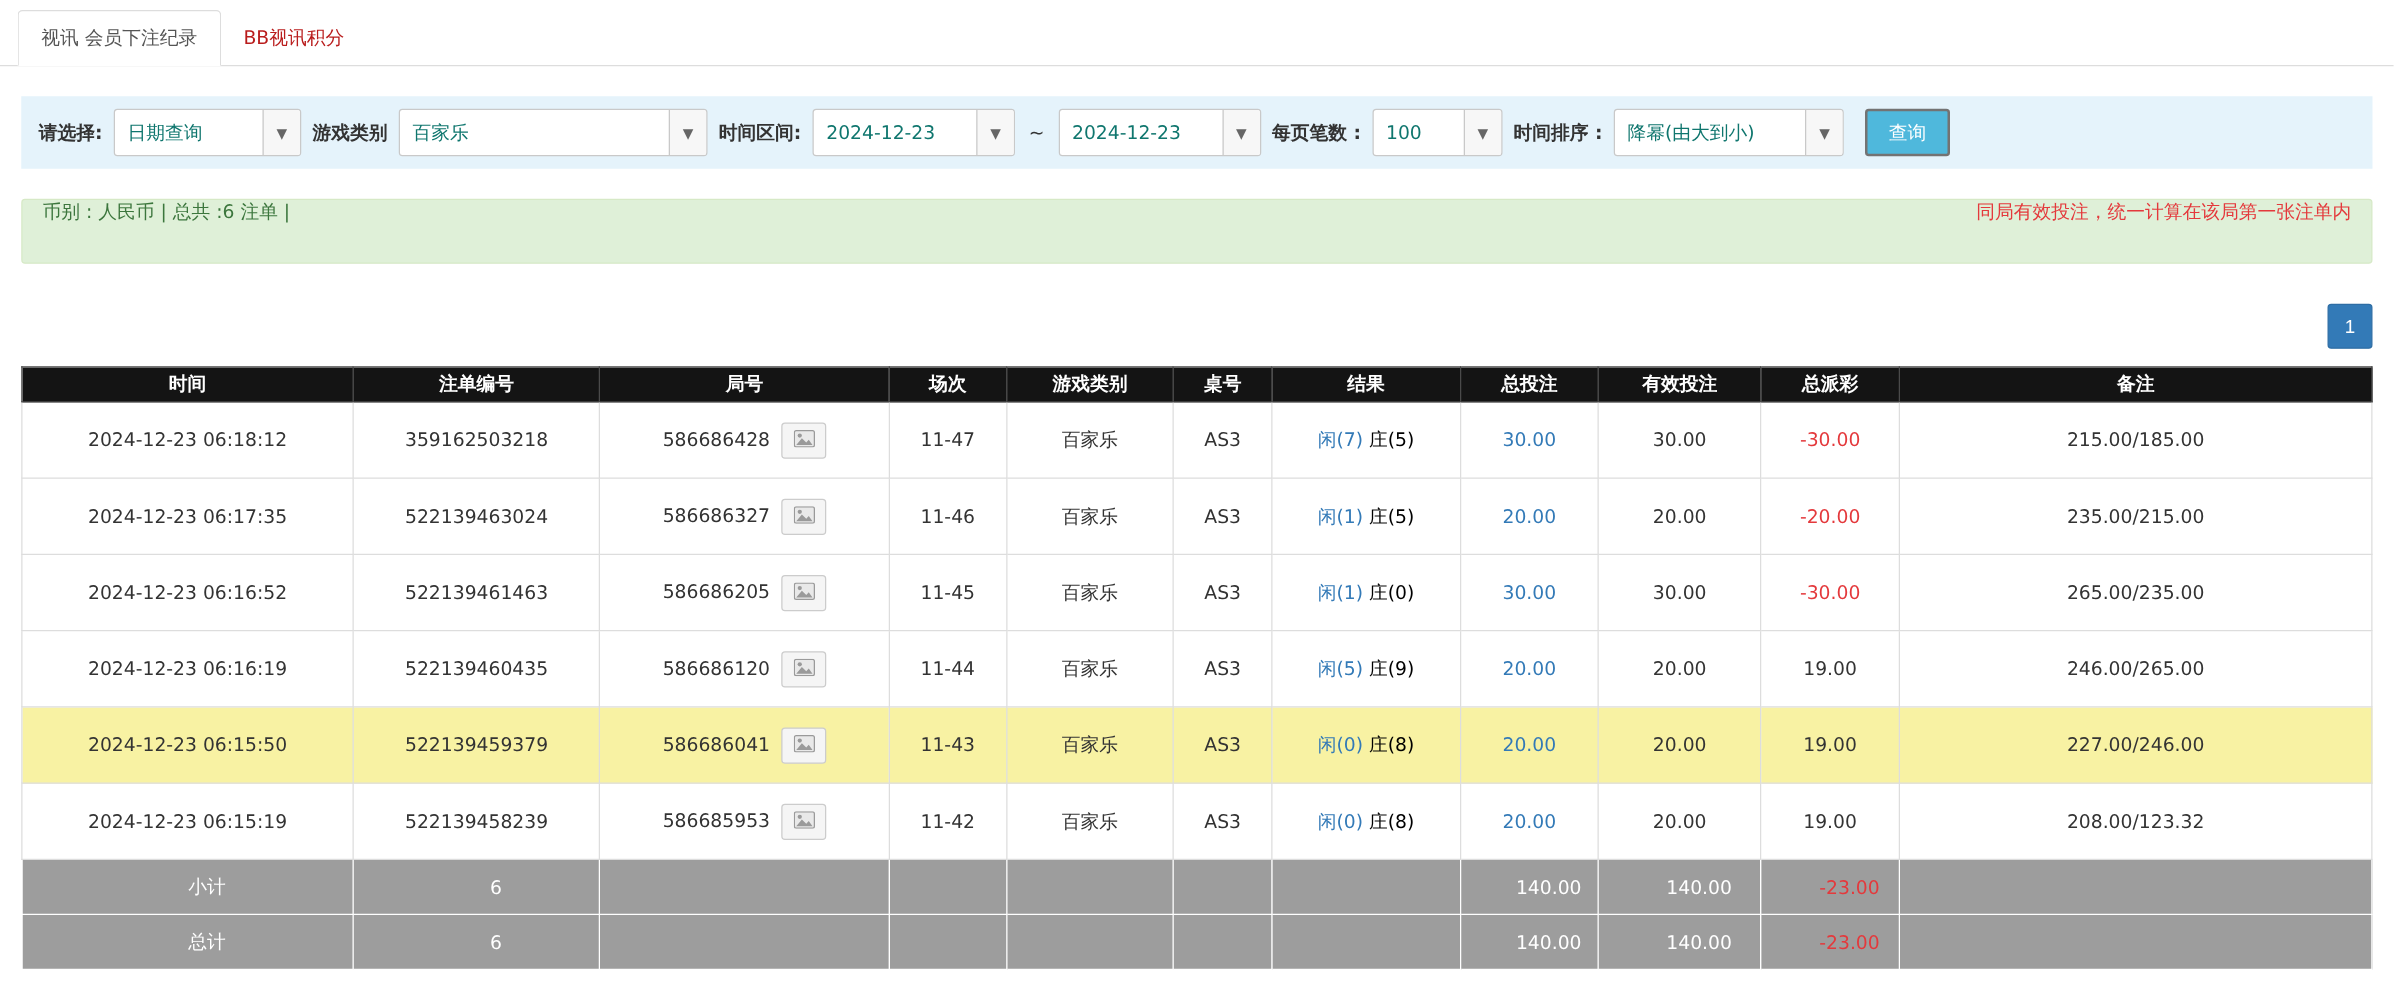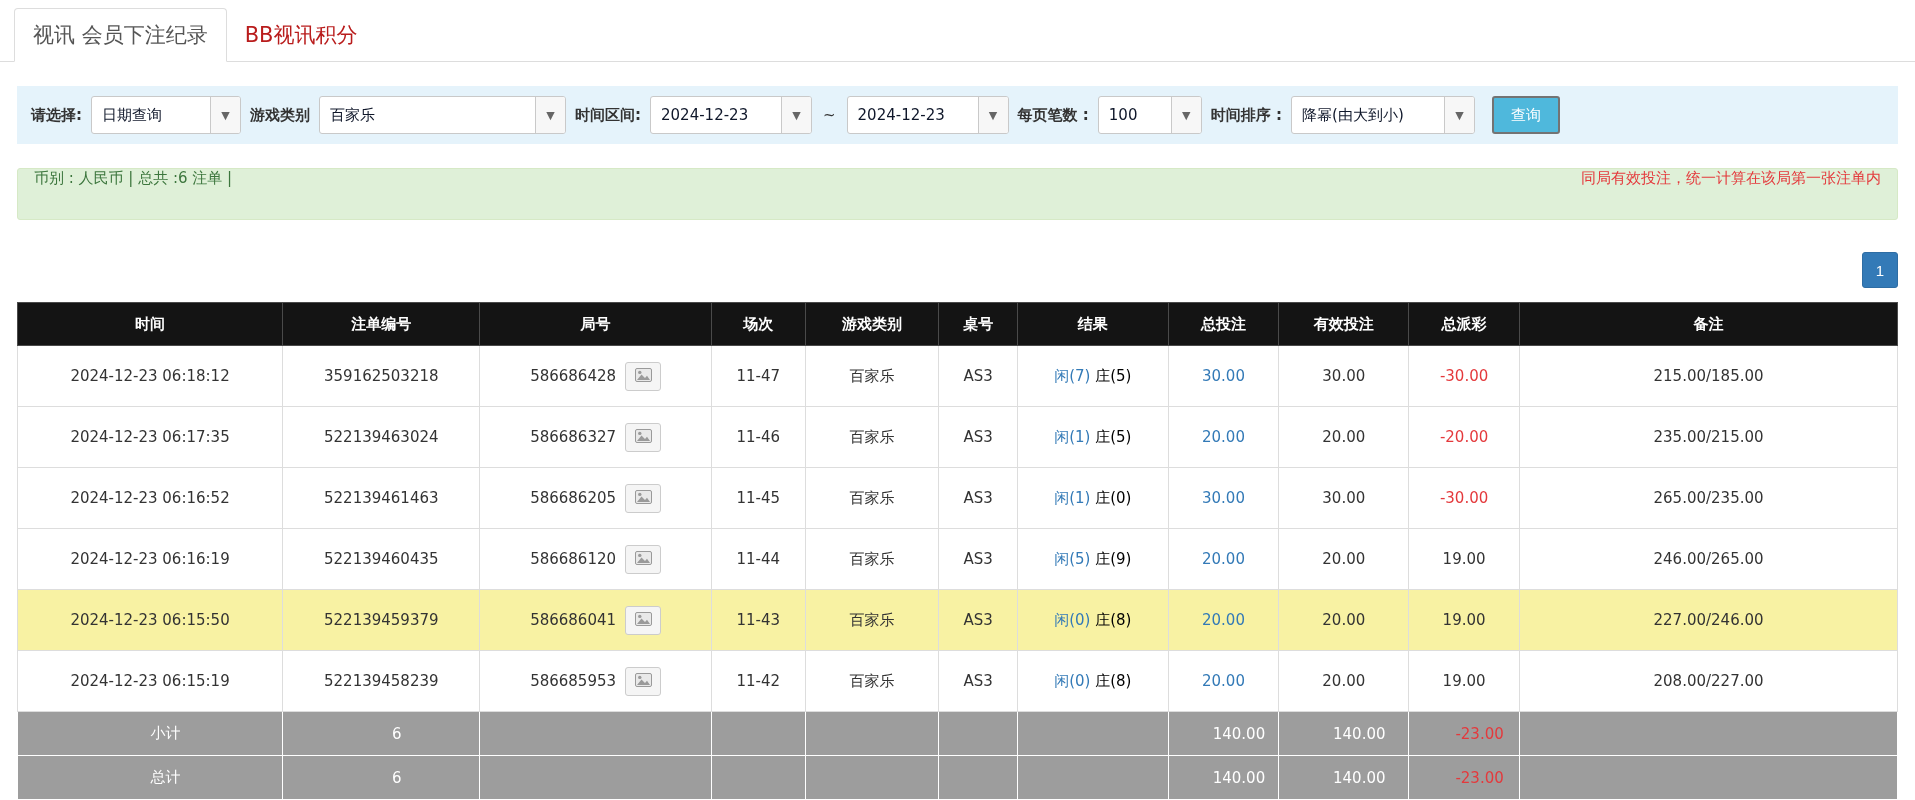--- a/index.html
+++ b/index.html
@@ -6,34 +6,34 @@
   html, body { margin: 0; padding: 0; background: #fff; }
   body {
     width: 1915px; height: 800px;
     font-family: "DejaVu Sans", "Liberation Sans", sans-serif;
     font-size: 15px; color: #333;
     overflow: hidden;
   }
 
   
   .tabbar { display: flex; align-items: flex-end; border-bottom: 1px solid #ddd; padding: 8px 14px 0; }
-  .tab { padding: 12px 18px; cursor: pointer; font-size: 21px; white-space: nowrap; }
+  .tab { padding: 12px 18px; cursor: pointer; font-size: 15px; white-space: nowrap; }
   .tab.active { background: #fff; border: 1px solid #ddd; border-bottom: 1px solid #fff; margin-bottom: -1px; border-radius: 4px 4px 0 0; color: #555; }
   .tab.inactive { color: #b91c1c; }
 
   .content { padding: 0 17px; }
 
   
   .filterbar {
     margin-top: 24px; background: #e5f3fb; padding: 9px 14px;
     display: flex; align-items: center; gap: 9px; height: 58px;
   }
   .flabel { font-weight: bold; color: #333; white-space: nowrap; }
   .combo { display: inline-flex; align-items: stretch; height: 38px; background: #fff; border: 1px solid #c9c9c9; border-radius: 3px; overflow: hidden; }
-  .combo .val { padding: 0 10px; line-height: 36px; color: #0f172a; white-space: nowrap; overflow: hidden; }
+  .combo .val { padding: 0 10px; line-height: 36px; color: #0f766e; white-space: nowrap; overflow: hidden; }
   .combo .caret-btn { width: 30px; border-left: 1px solid #c9c9c9; background: #f7f7f7; display: flex; align-items: center; justify-content: center; color: #666; font-size: 11px; cursor: pointer; }
   .w-select .val { width: 118px; }
   .w-game   .val { width: 215px; }
   .w-date   .val { width: 130px; }
   .w-size   .val { width: 72px; }
   .w-sort   .val { width: 152px; }
   .tilde { color: #333; padding: 0 2px; }
   .query-btn { height: 38px; padding: 0 17px; background: #4fb8dc; border: 2px solid #737373; border-radius: 3px; color: #fff; font-size: 15px; cursor: pointer; margin-left: 8px; }
 
   
@@ -43,21 +43,21 @@
   }
   .summary-left { color: #3c763d; }
   .summary-right { color: #e4393c; }
 
   
   .pagination-row { margin-top: 32px; display: flex; justify-content: flex-end; }
   .page-btn { min-width: 36px; height: 36px; background: #337ab7; border: 1px solid #2e6da4; color: #fff; border-radius: 3px; font-size: 15px; cursor: pointer; }
 
   
   table { width: 100%; border-collapse: collapse; margin-top: 14px; table-layout: fixed; }
-  thead th { background: #141414; color: #fff; font-weight: bold; height: 43px; border: 1px solid #4a4a4a; font-size: 15px; padding: 0 4px; }
+  thead th { background: #141414; color: #fff; font-weight: bold; height: 28px; border: 1px solid #4a4a4a; font-size: 15px; padding: 0 4px; }
   tbody td { height: 61px; text-align: center; border: 1px solid #ddd; font-size: 15px; color: #333; background: #fff; padding: 0 4px; }
   tbody tr.highlight td { background: #f8f2a3; }
   tfoot td { background: #9d9d9d; color: #fff; height: 44px; text-align: center; border: 1px solid #fff; font-size: 15px; padding-left: 32px; }
   .player { color: #337ab7; }
   .banker { color: #000000; }
   .bet-link { color: #337ab7; cursor: pointer; }
   .neg { color: #e4393c; }
   .media-btn { display: inline-flex; align-items: center; justify-content: center; width: 36px; height: 29px; background: #f5f5f5; border: 1px solid #ccc; border-radius: 3px; margin-left: 9px; vertical-align: middle; cursor: pointer; }
 </style>
 </head>
@@ -287,21 +287,21 @@
     <td>11-42</td>
     <td>百家乐</td>
     <td>AS3</td>
     <td>
       <span class="player">闲(0)</span>
       <span class="banker">庄(8)</span>
     </td>
     <td><span class="bet-link">20.00</span></td>
     <td>20.00</td>
     <td>19.00</td>
-    <td>208.00/227.00</td>
+    <td>208.00/123.32</td>
   </tr>
       </tbody>
     <tfoot>
       <tr>
         <td>小计</td>
         <td>6</td>
         <td></td>
           <td></td>
           <td></td>
         <td></td>

